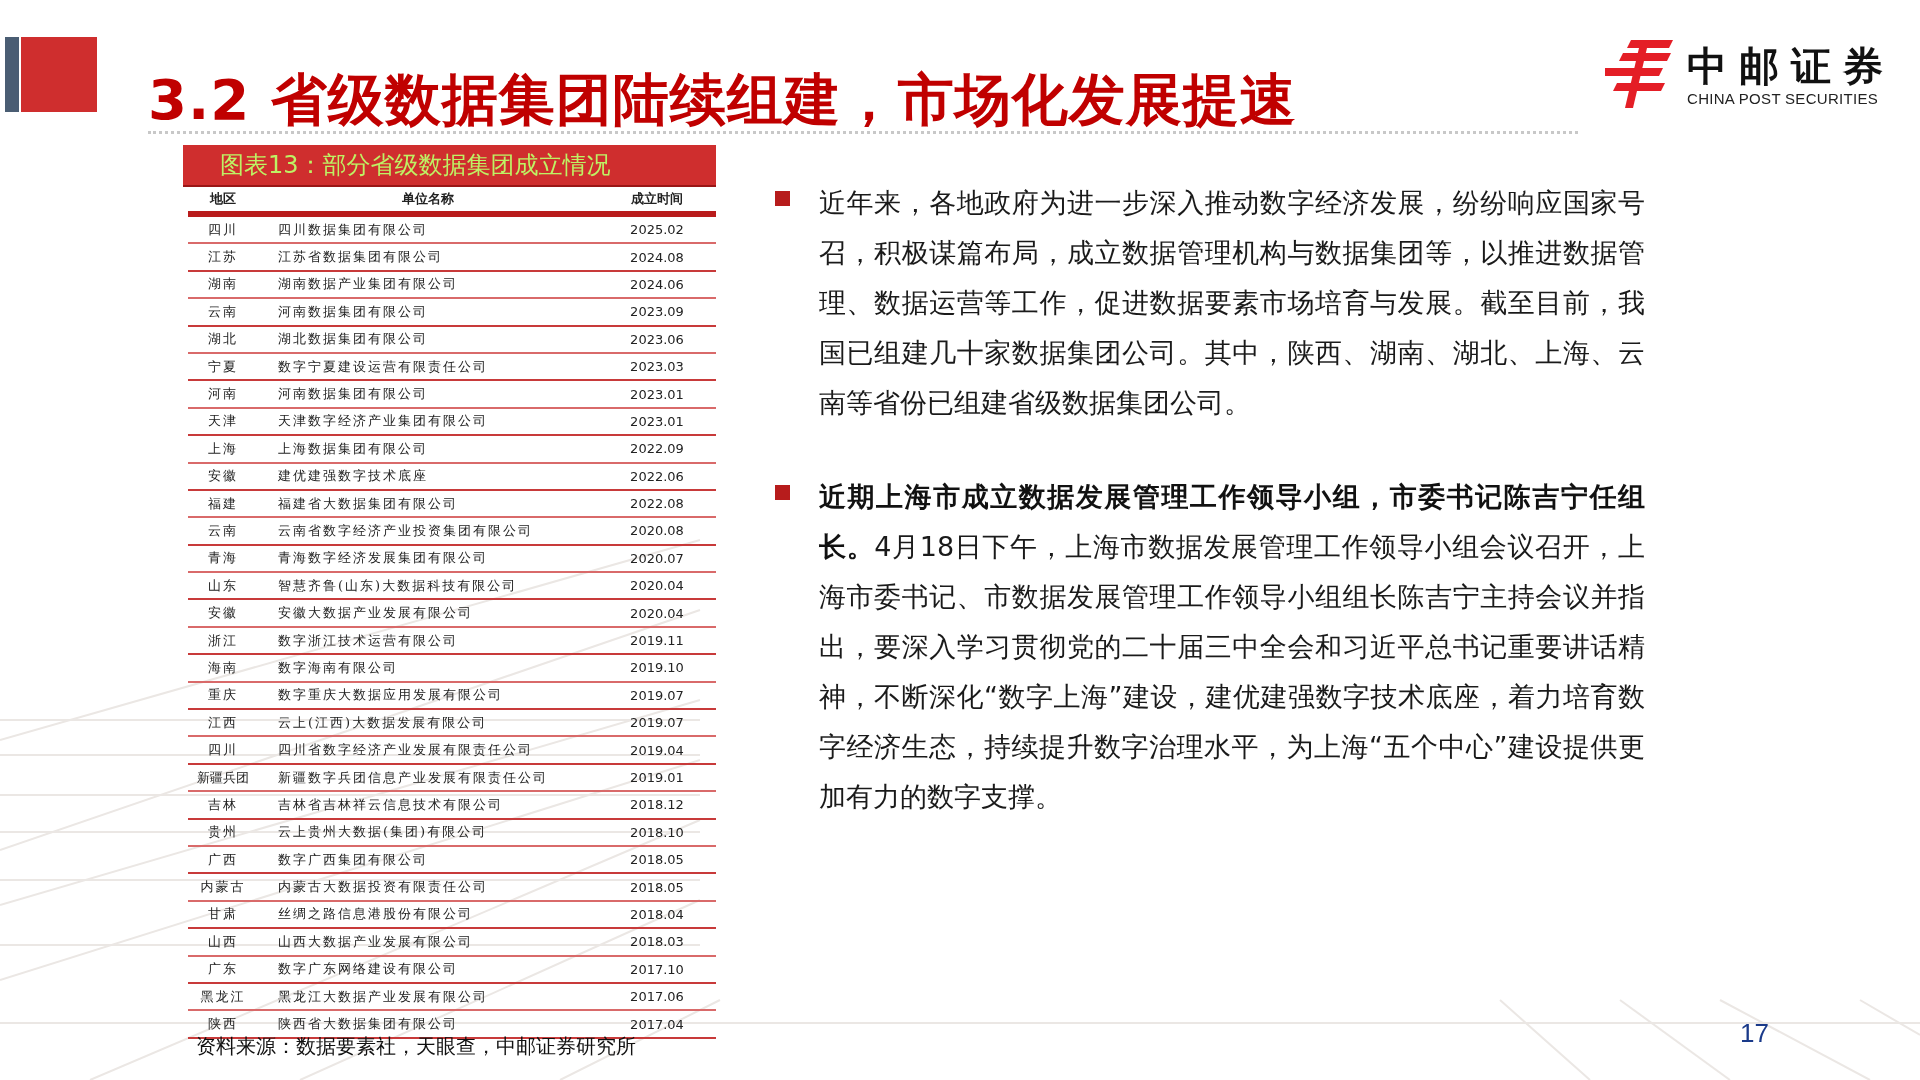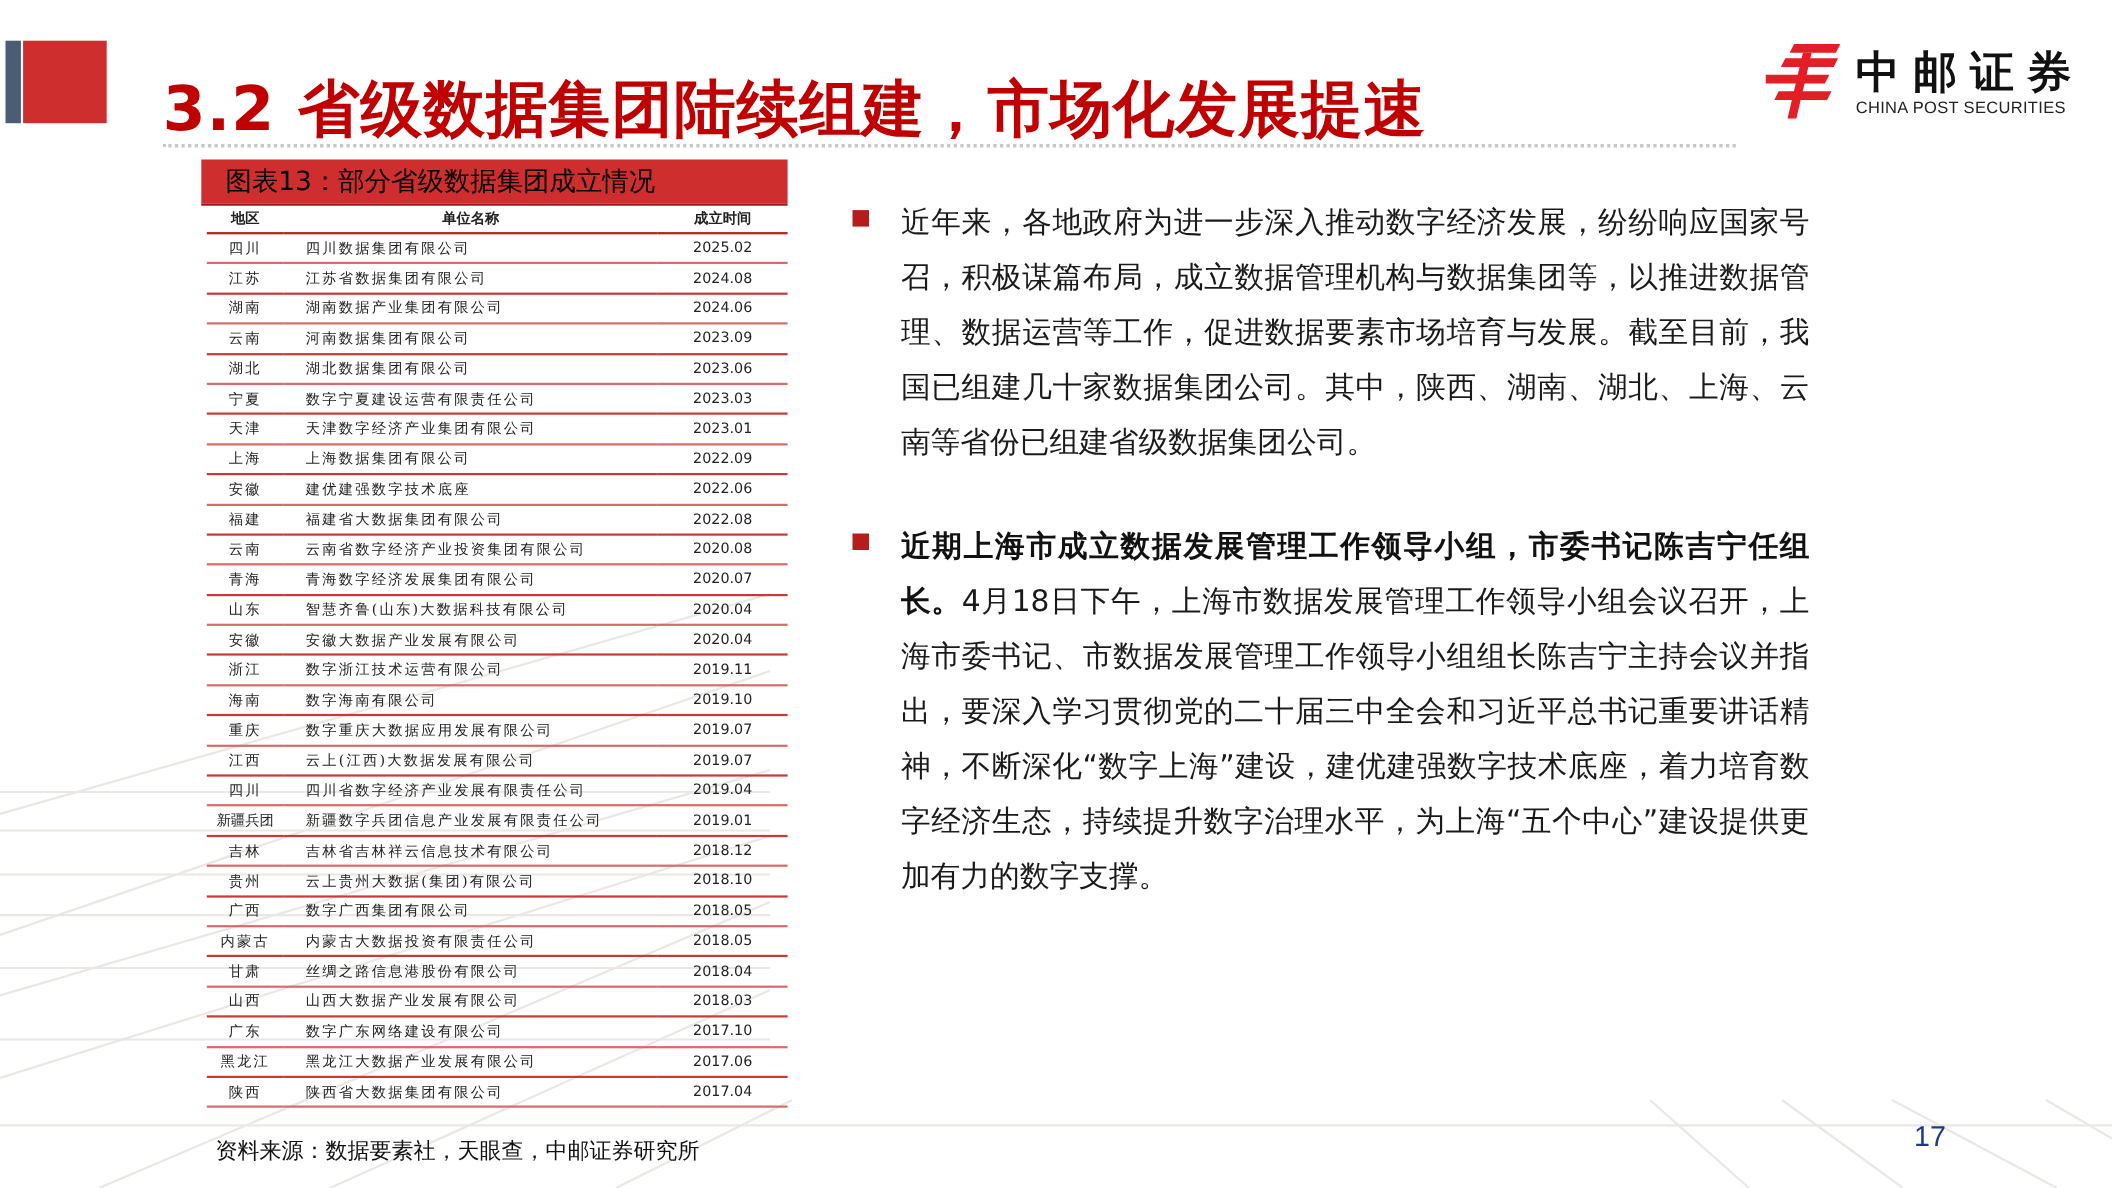--- a/index.html
+++ b/index.html
@@ -20,32 +20,32 @@
     position:absolute; left:148px; top:131px; width:1430px; height:0;
     border-top:3px dotted #c8c8c8; z-index:2;
   }
   .logo { position:absolute; left:1605px; top:40px; width:290px; height:80px; z-index:2; }
   .logo-mark { position:absolute; left:0; top:0; width:70px; height:68px; }
   .logo-cn { position:absolute; left:82px; top:2px; font-size:40px; font-weight:bold; color:#111; letter-spacing:12px; white-space:nowrap; line-height:48px; }
   .logo-en { position:absolute; left:82px; top:50px; font-size:15px; color:#222; letter-spacing:0.3px; white-space:nowrap; font-family:"Liberation Sans", sans-serif; }
 
   .chart-caption {
     position:absolute; left:183px; top:145px; width:533px; height:40px; z-index:2;
-    background:#cf2e2e; color:#000000; font-size:24px; line-height:40px;
-    padding-left:22px; box-sizing:border-box; white-space:nowrap;
+    background:#cf2e2e; color:#bef264; font-size:24px; line-height:40px;
+    padding-left:37px; box-sizing:border-box; white-space:nowrap;
   }
   .chart-caption::after { content:""; position:absolute; left:0; right:0; bottom:-2px; height:2px; background:#9a1616; }
   .data-table {
     position:absolute; left:188px; top:186px; width:528px; z-index:2;
     border-collapse:collapse; table-layout:fixed;
     font-family:"DejaVu Serif", "Liberation Serif", serif; color:#222;
   }
   .data-table th {
     height:25px; font-size:13px; font-weight:bold; padding:0;
-    border-bottom:2px solid #b91c1c;
+    border-bottom:6px solid #b91c1c;
   }
   .data-table td {
     height:25.4px; font-size:13px; padding:0; white-space:nowrap;
     border-bottom:2px solid #c83a3a; letter-spacing:2px;
   }
   .data-table tr:nth-child(odd) td { border-bottom-color:#d96a6a; }
   .col-region { width:70px; text-align:center; }
   .col-name { width:340px; text-align:left; padding-left:20px !important; }
   .col-date { width:118px; text-align:center; letter-spacing:0 !important; font-family:"DejaVu Sans", sans-serif; }
   .data-table th.col-name { text-align:center; padding-left:0 !important; }
@@ -147,20 +147,25 @@
         <td class="col-region">湖北</td>
         <td class="col-name">湖北数据集团有限公司</td>
         <td class="col-date">2023.06</td>
       </tr>
     <tr>
         <td class="col-region">宁夏</td>
         <td class="col-name">数字宁夏建设运营有限责任公司</td>
         <td class="col-date">2023.03</td>
       </tr>
     <tr>
+        <td class="col-region">河南</td>
+        <td class="col-name">河南数据集团有限公司</td>
+        <td class="col-date">2023.01</td>
+      </tr>
+    <tr>
         <td class="col-region">天津</td>
         <td class="col-name">天津数字经济产业集团有限公司</td>
         <td class="col-date">2023.01</td>
       </tr>
     <tr>
         <td class="col-region">上海</td>
         <td class="col-name">上海数据集团有限公司</td>
         <td class="col-date">2022.09</td>
       </tr>
     <tr>

